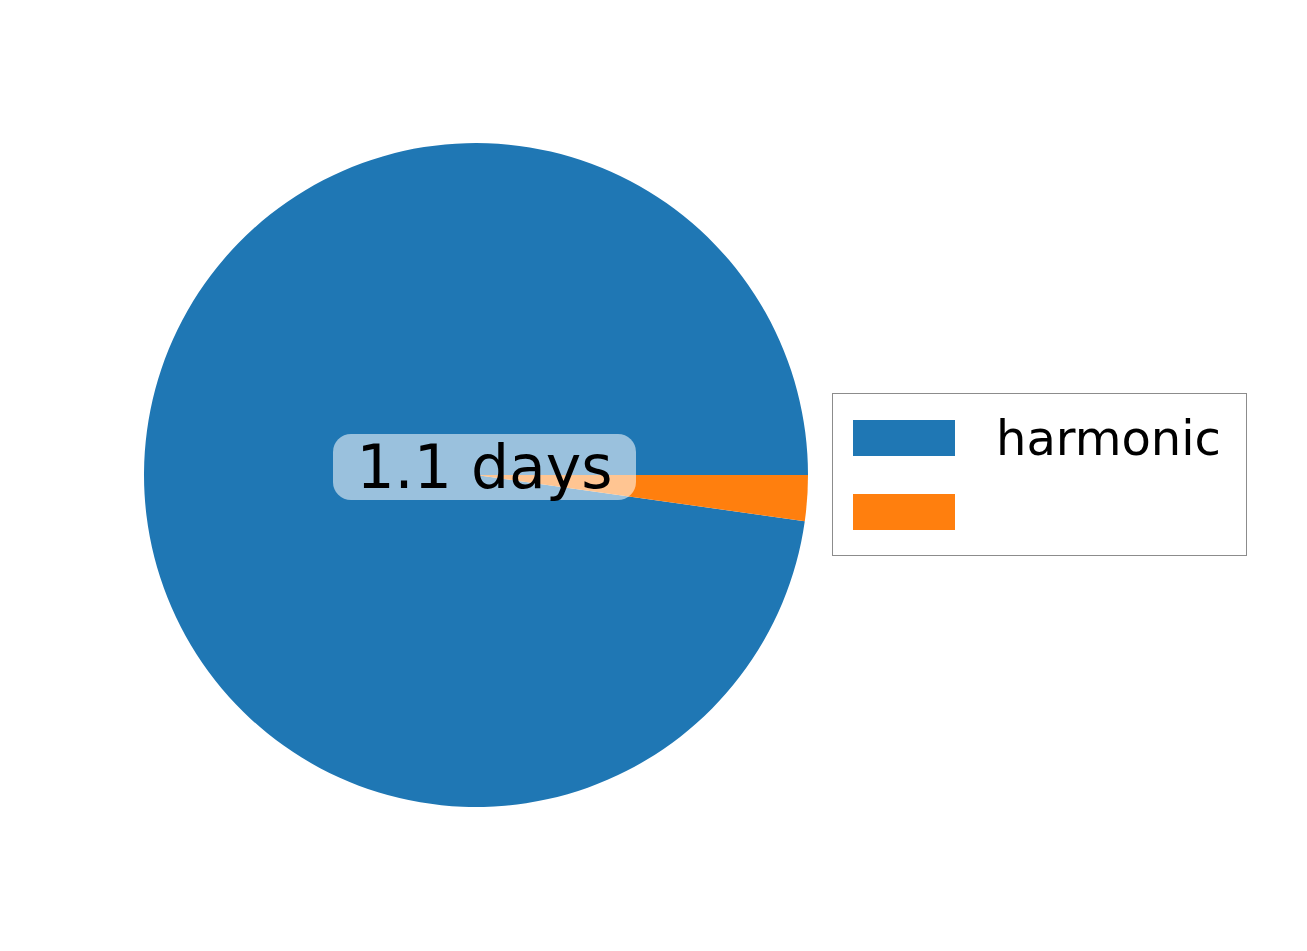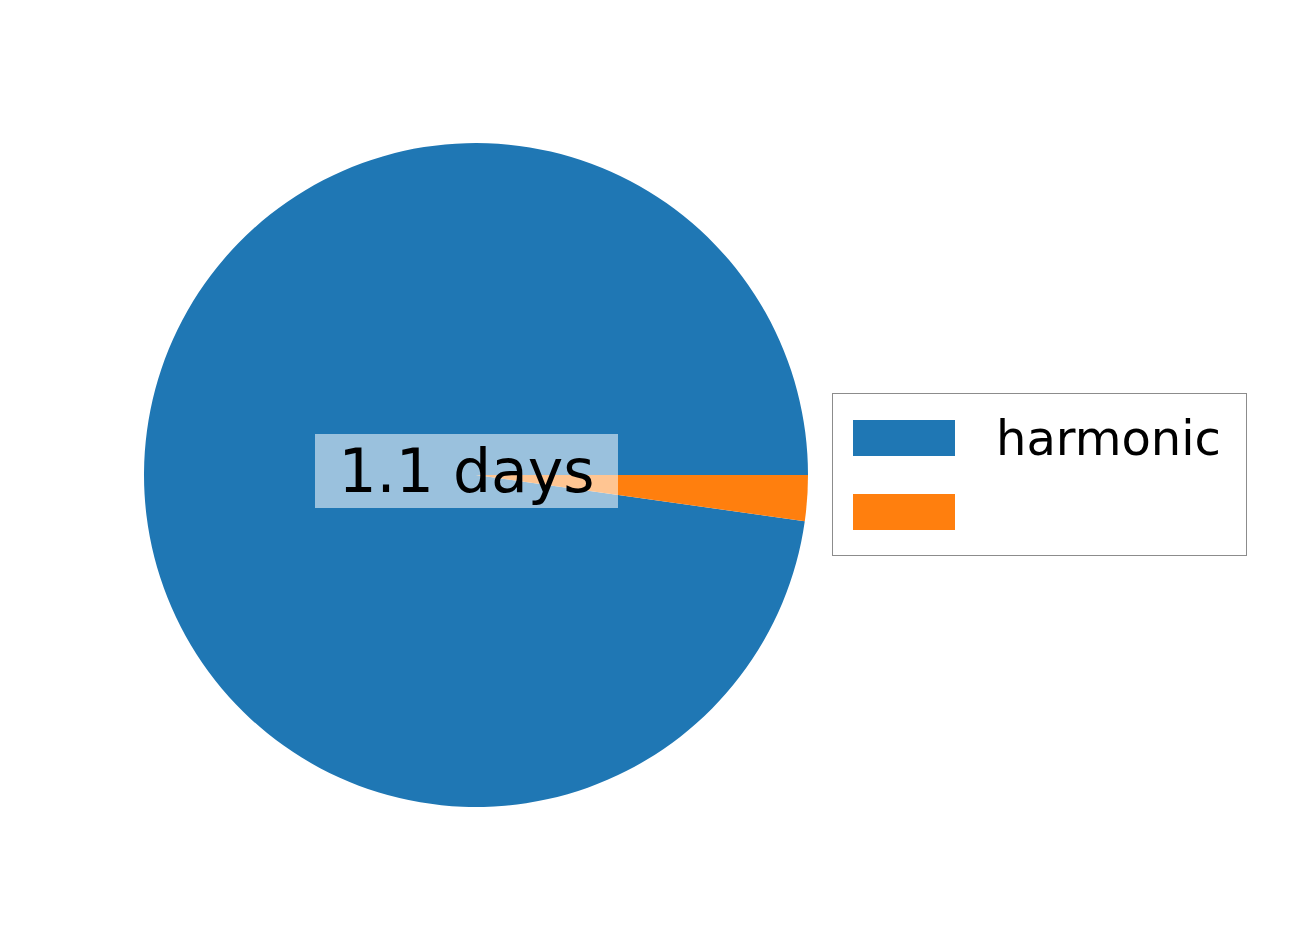--- a/index.html
+++ b/index.html
@@ -25,29 +25,30 @@
     width: 1307px;
     height: 951px;
   }
   .pie-svg {
     position: absolute;
     left: 0;
     top: 0;
   }
   #slice-label-wrap {
     position: absolute;
-    left: 315px;
+    left: 333px;
     top: 434px;
     width: 303px;
-    height: 74px;
+    height: 66px;
     display: flex;
     align-items: center;
     justify-content: center;
     background: rgba(255, 255, 255, 0.55);
     pointer-events: none;
+    border-radius: 18px;
   }
   #slice-label-wrap .label-text {
     font-size: 60px;
     line-height: 1;
     color: #000000;
     white-space: nowrap;
     letter-spacing: 0px;
   }
   #legend-box {
     position: absolute;

